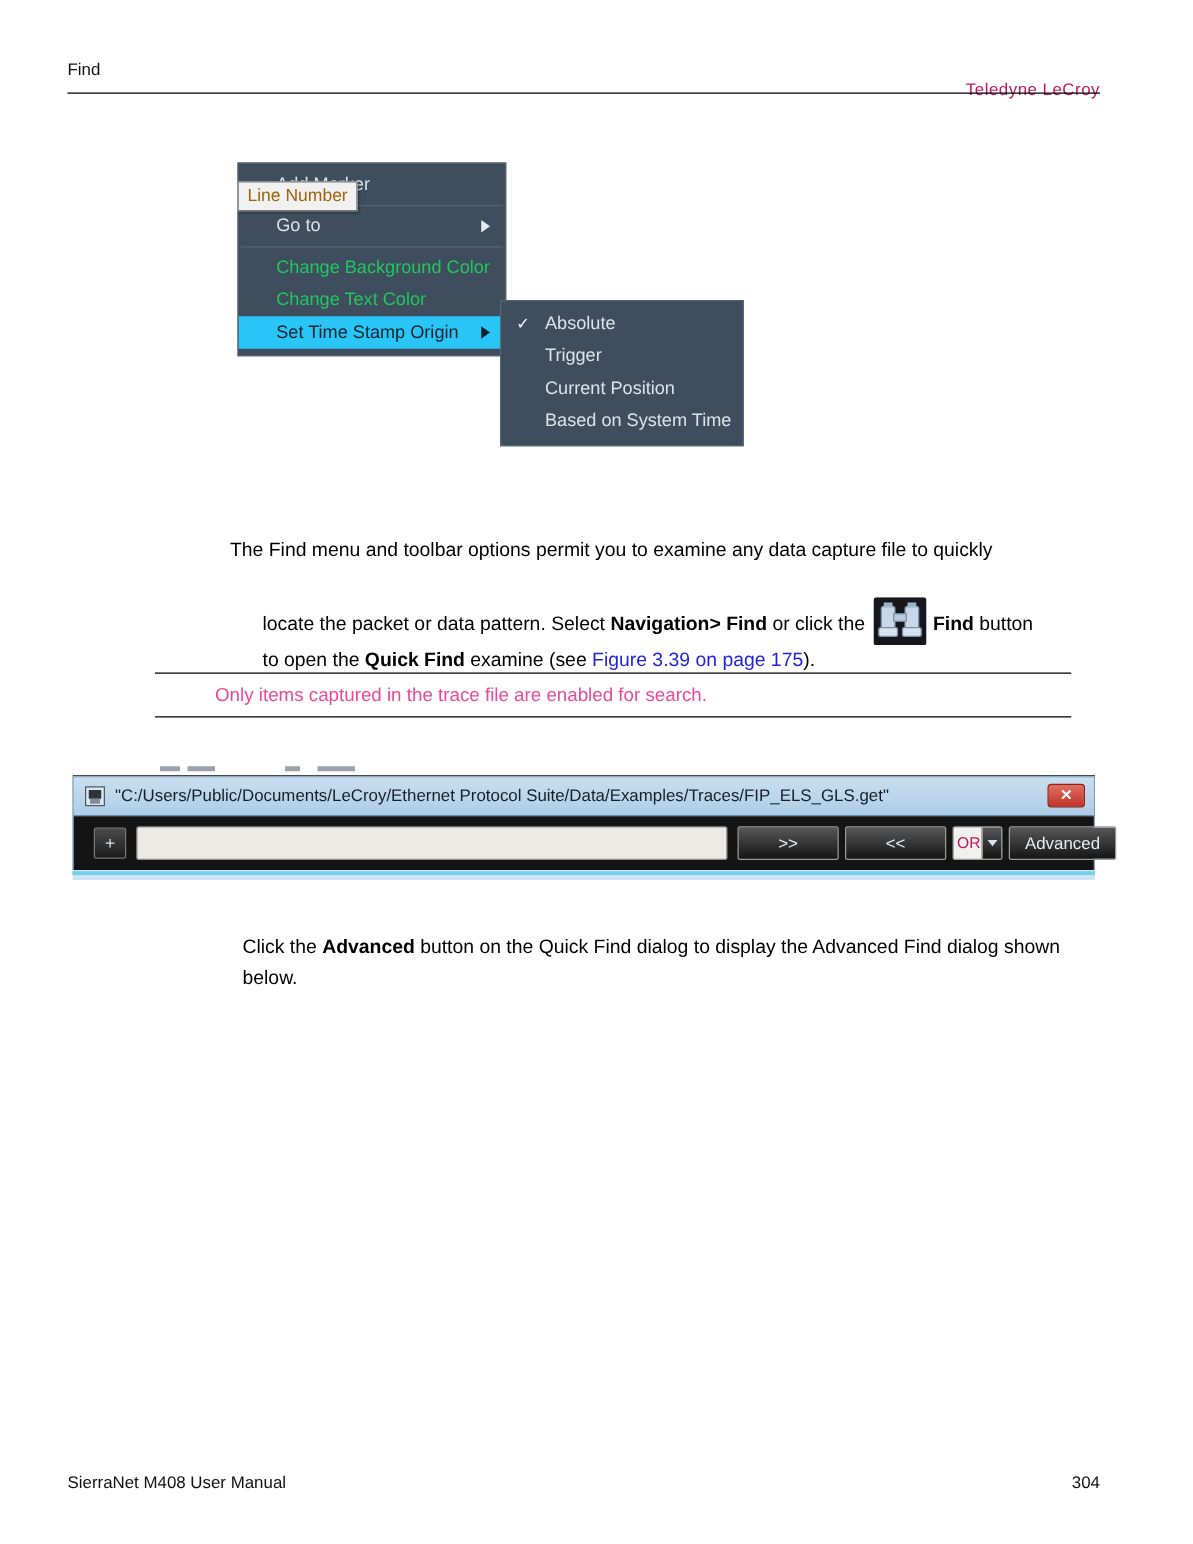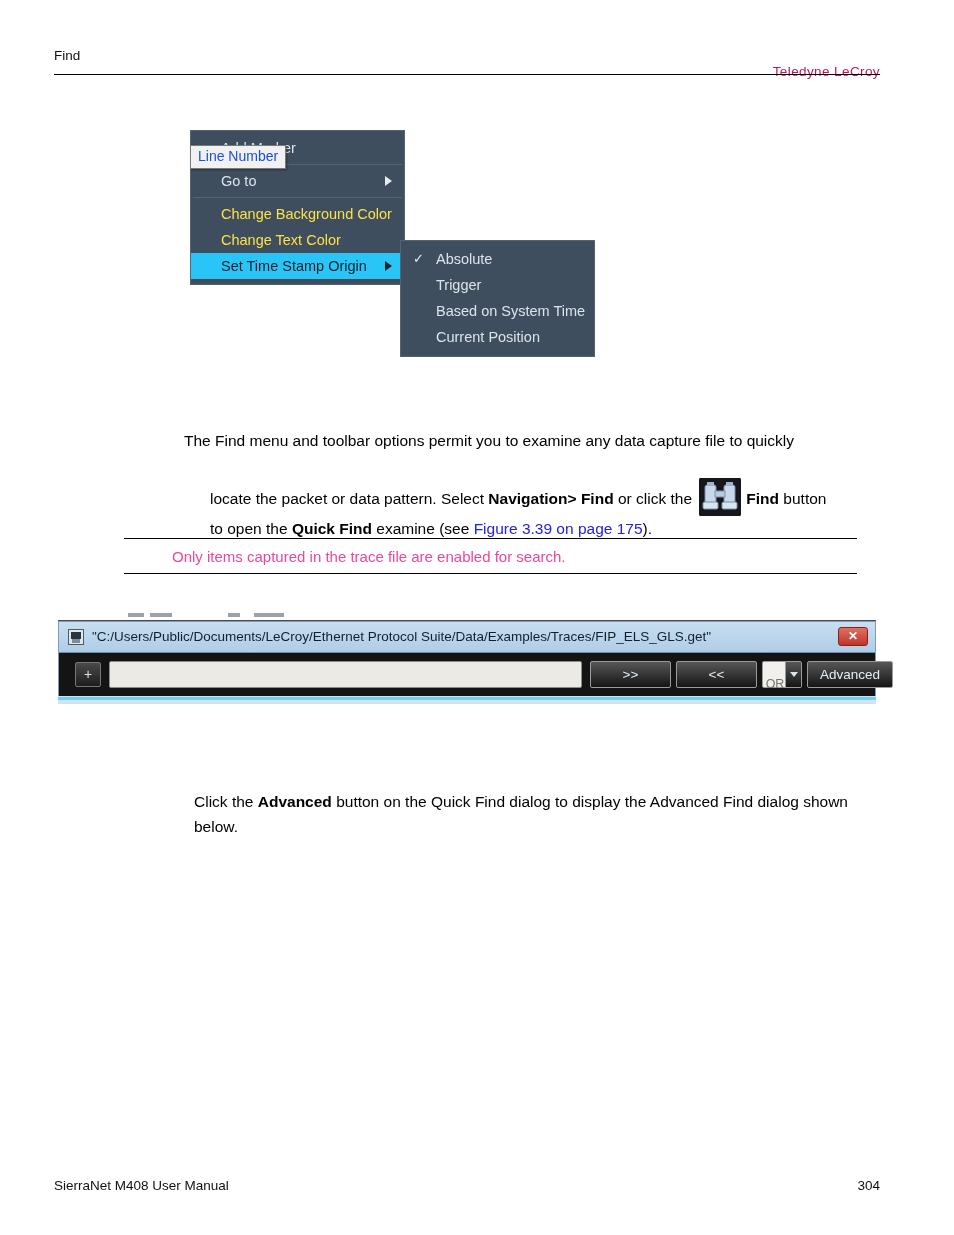--- a/index.html
+++ b/index.html
@@ -62,21 +62,21 @@
     position: relative;
     height: 26px;
     line-height: 26px;
     padding-left: 30px;
     font-size: 14.5px;
     color: #dbe4ea;
     white-space: nowrap;
     box-sizing: border-box;
   }
   .ctx-item.disabled {
-    color: #fde047;
+    color: #22c55e;
   }
   .ctx-item.selected {
     background: #29c5f6;
     color: #10222e;
   }
   .ctx-sep {
     height: 1px;
     background: #56646f;
     margin: 3px 2px;
   }
@@ -99,21 +99,21 @@
   .tooltip {
     position: absolute;
     left: 190px;
     top: 145px;
     height: 22px;
     line-height: 21px;
     padding: 0 7px;
     background: #f1f1f1;
     border: 1px solid #7a7a7a;
     font-size: 14px;
-    color: #1d4ed8;
+    color: #a16207;
     box-shadow: 1px 1px 2px rgba(0,0,0,0.35);
     white-space: nowrap;
     z-index: 30;
   }
 
   
   .sub-menu {
     position: absolute;
     left: 400px;
     top: 240px;
@@ -148,21 +148,21 @@
     position: absolute;
     font-size: 15.5px;
     line-height: 25px;
     color: #000;
   }
   .para b { font-weight: bold; }
   .link { color: #2222dd; }
 
   #para-1 { left: 184px; top: 428px; width: 690px; }
   #para-2 { left: 194px; top: 478px; width: 690px; margin-left: 16px; }
-  #para-3 { left: 194px; top: 745px; width: 680px; margin-top: 44px; }
+  #para-3 { left: 194px; top: 745px; width: 680px; }
 
   .binoc {
     display: inline-block;
     width: 42px;
     height: 38px;
     vertical-align: -12px;
     margin: 0 5px 0 3px;
     background: #15171c;
     border-radius: 2px;
     position: relative;
@@ -349,27 +349,27 @@
     width: 40px;
     height: 27px;
     box-sizing: border-box;
     border: 1px solid #9a9a9a;
     background: #f2f0ec;
     border-radius: 2px;
   }
   .qf-combo .combo-val {
     position: absolute;
     left: 0;
-    top: 10px;
+    top: 0;
     width: 24px;
     height: 25px;
     line-height: 25px;
     text-align: center;
     font-size: 12.5px;
-    color: #737373;
+    color: #be185d;
   }
   .qf-combo .combo-arrow {
     position: absolute;
     right: 0;
     top: 0;
     width: 15px;
     height: 25px;
     background: linear-gradient(#575757, #151515);
     border-left: 1px solid #9a9a9a;
   }
@@ -455,24 +455,24 @@
 
 <div class="sub-menu">
   <div class="sub-item">
     <span class="check-mark">✓</span>
     <span>Absolute</span>
   </div>
   <div class="sub-item">
     <span>Trigger</span>
   </div>
   <div class="sub-item">
+    <span>Current Position</span>
+  </div>
+  <div class="sub-item">
     <span>Based on System Time</span>
-  </div>
-  <div class="sub-item">
-    <span>Current Position</span>
   </div>
 </div>
 
 <div class="para" id="para-1">
   <span>The Find menu and toolbar options permit you to examine any data capture file to quickly</span>
 </div>
 
 <div class="para" id="para-2">
   <span>locate the packet or data pattern. Select </span><b>Navigation&gt; Find</b><span> or click the </span><span class="binoc"><svg width="42" height="38" viewBox="0 0 42 38" xmlns="http://www.w3.org/2000/svg">
   <rect x="0" y="0" width="42" height="38" fill="#15171c"></rect>

